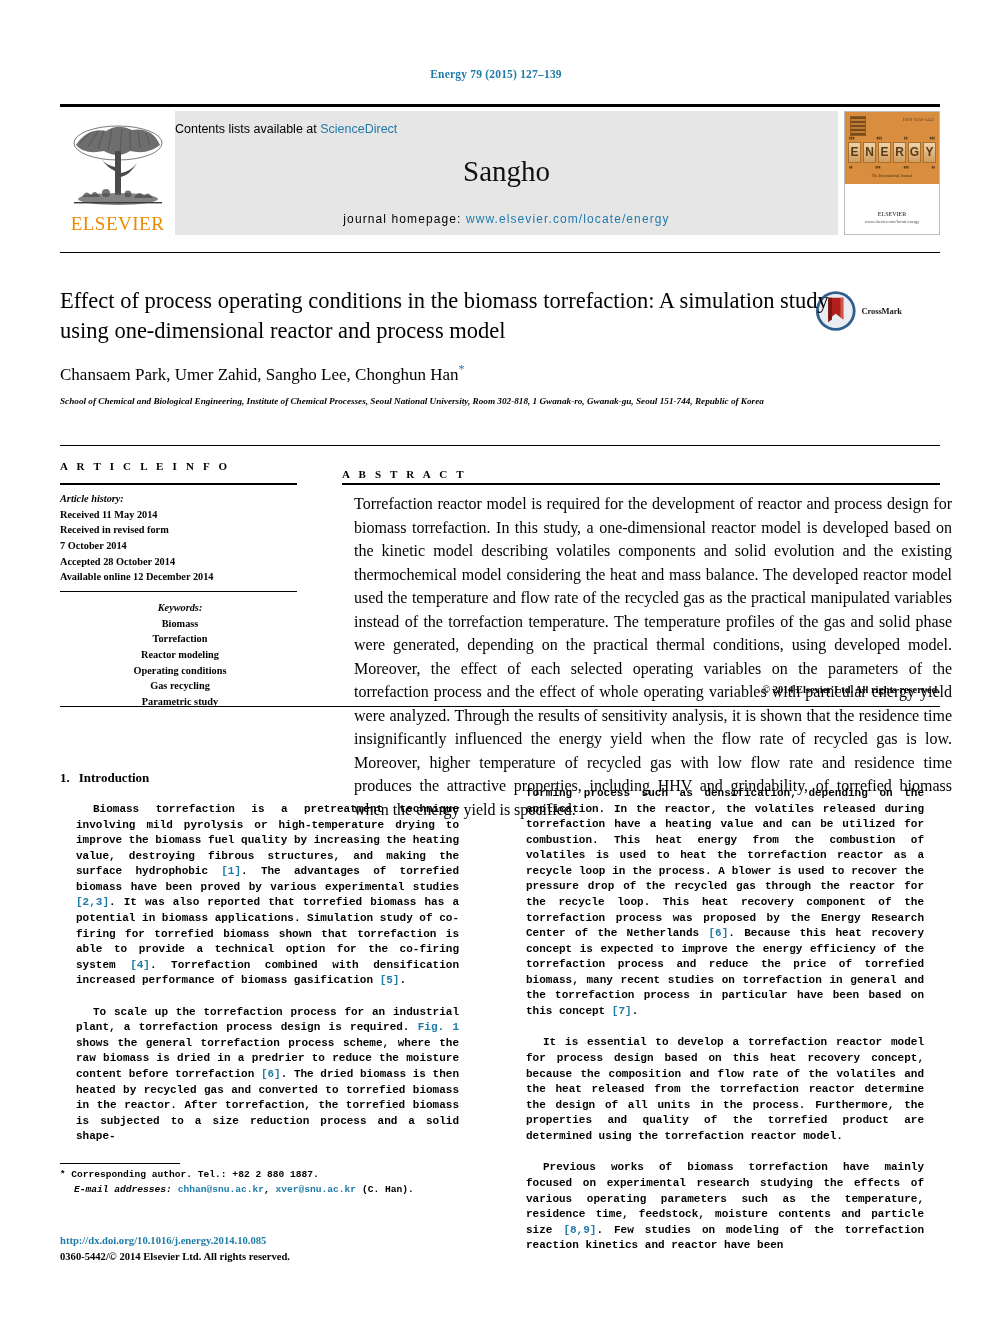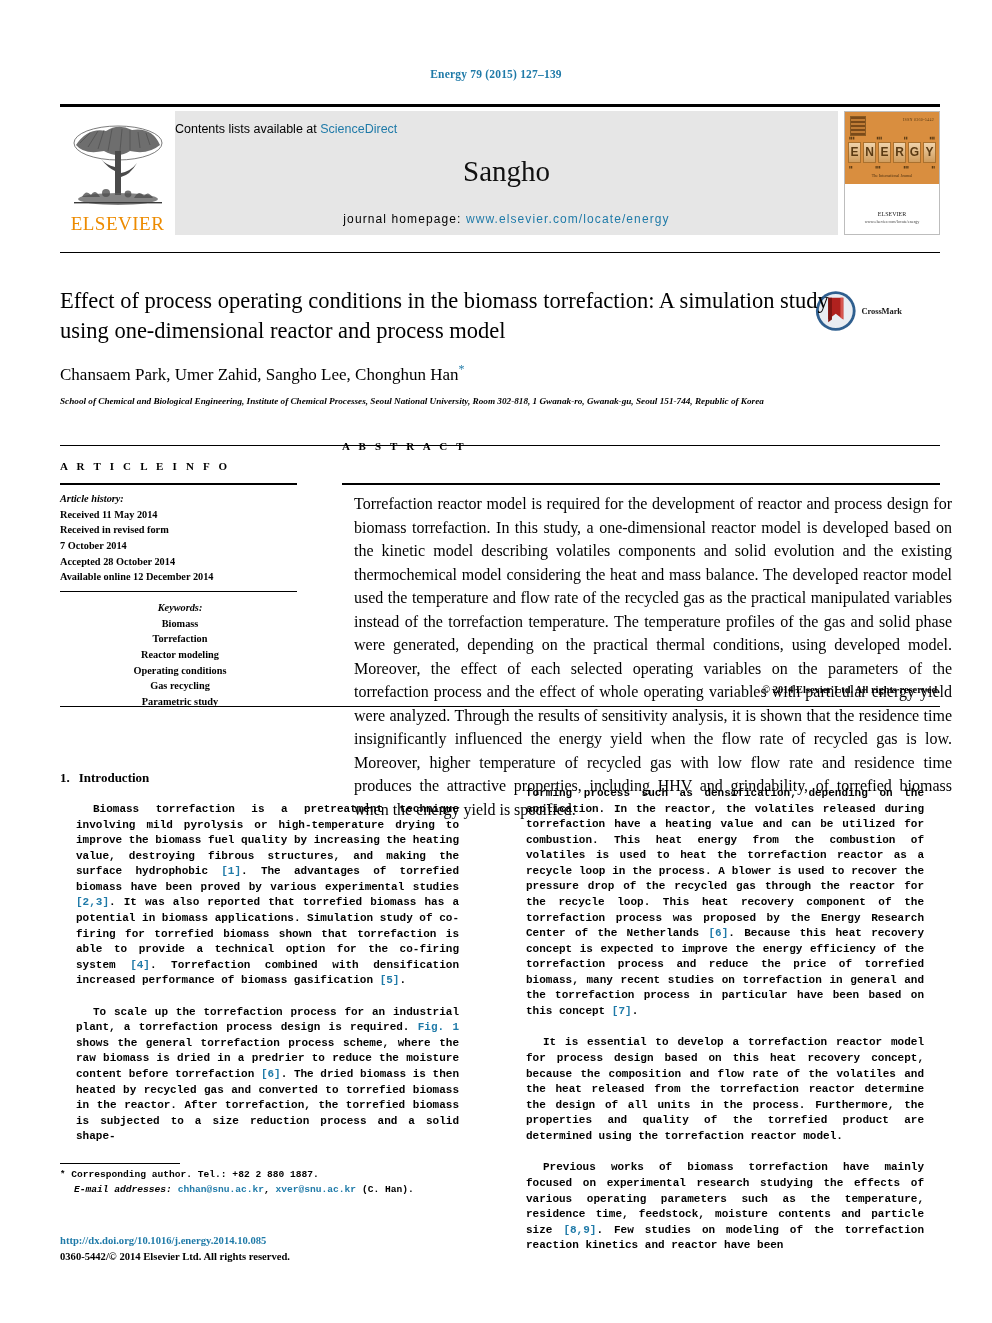--- a/index.html
+++ b/index.html
@@ -237,21 +237,21 @@
     border-top: 1px solid #000;
   }
   .hdr-info {
     position: absolute; left: 60px; top: 460px;
     font-family: "Liberation Serif", serif;
     font-weight: bold;
     font-size: 11px;
     letter-spacing: 3.2px;
   }
   .hdr-abstract {
-    position: absolute; left: 342px; top: 440px;
+    position: absolute; left: 342px; top: 468px;
     font-family: "Liberation Serif", serif;
     font-weight: bold;
     font-size: 11px;
     letter-spacing: 3.2px;
   }
   .rule-info {
     position: absolute; left: 60px; top: 483px; width: 237px;
     border-top: 2px solid #000;
   }
   .rule-abstract {

